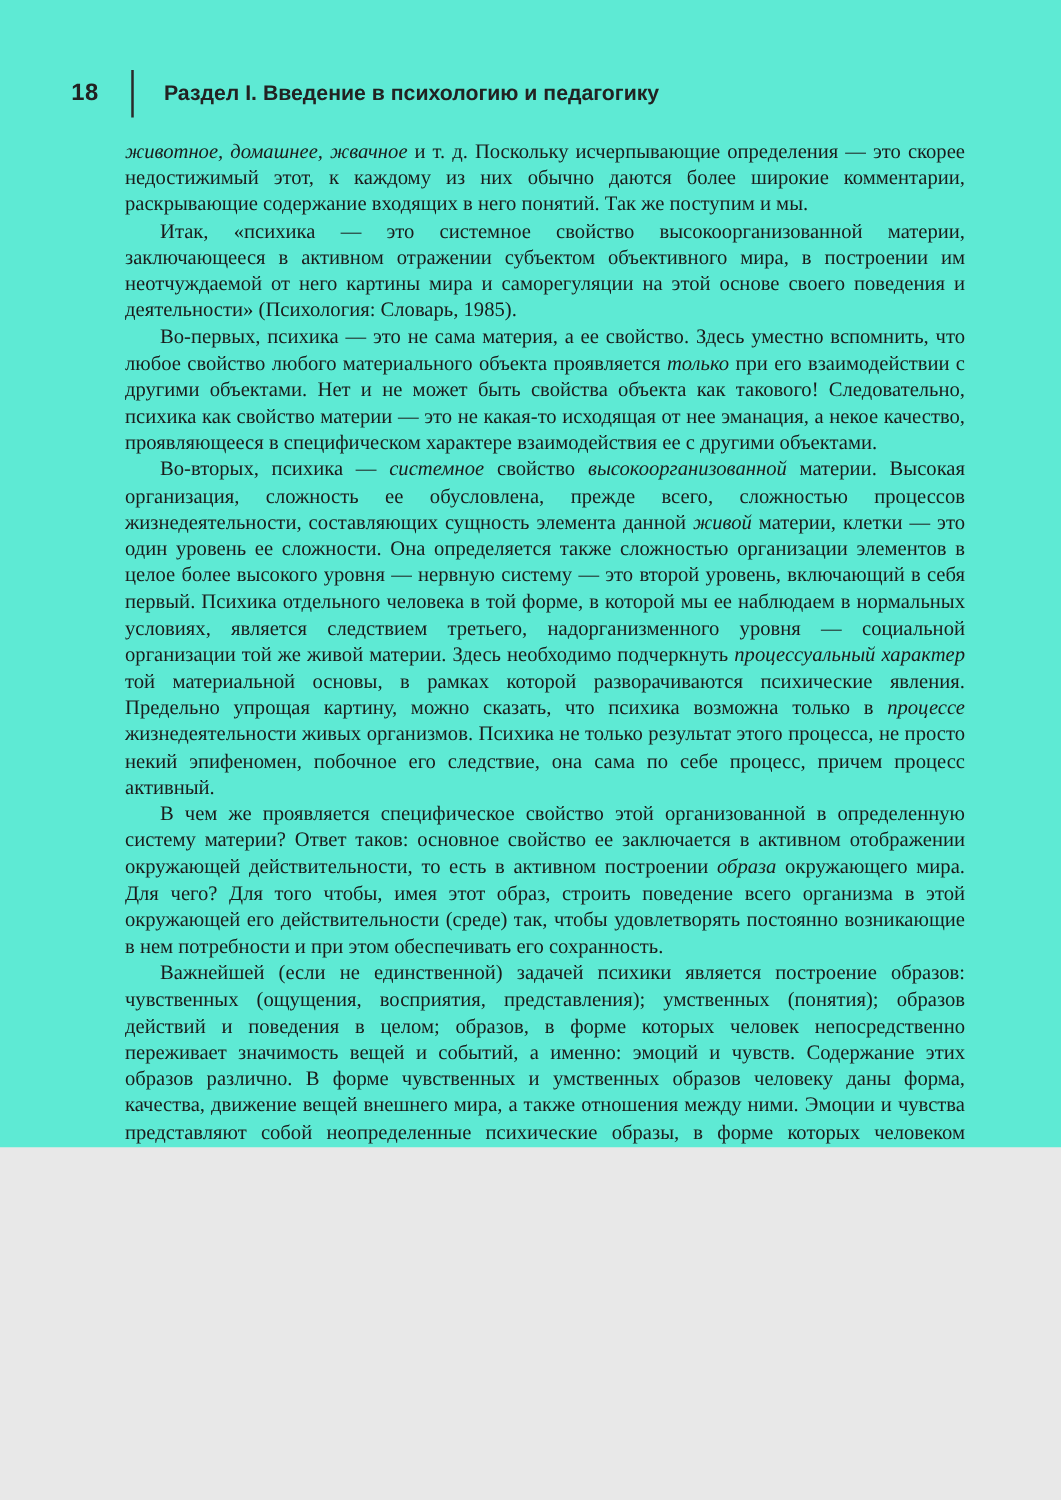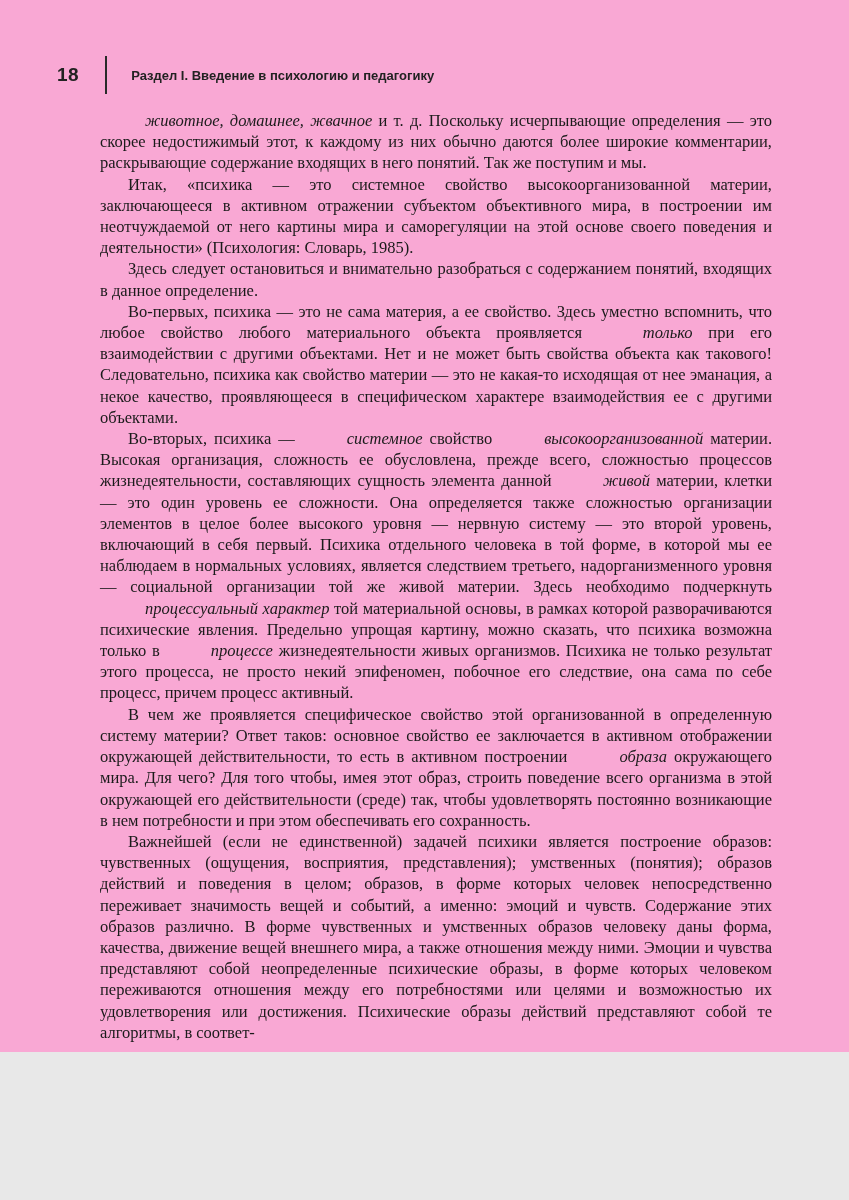--- a/index.html
+++ b/index.html
@@ -1,21 +1,21 @@
 <!DOCTYPE html>
 <html lang="ru"><head>
 <meta charset="utf-8">
 <style>
   html, body { margin: 0; padding: 0; background: #e8e8e8; }
   .page {
     position: relative;
     width: 849px;
-    height: 1052px;
+    height: 918px;
     margin: 0 auto;
-    background: #f9a8d4;
+    background: #5eead4;
     color: #1b1b1b;
     font-family: "Liberation Serif", serif;
     overflow: hidden;
     box-sizing: border-box;
     padding-left: 30px;
   }
   .running-head {
     position: absolute;
     top: 56px;
     left: 57px;
@@ -29,49 +29,48 @@
     letter-spacing: .5px;
     color: #222;
   }
   .head-divider {
     width: 2px;
     height: 38px;
     background: #2a2a2a;
     margin: 0 24px 0 26px;
   }
   .head-title {
-    font-size: 13px;
+    font-size: 17px;
     font-weight: bold;
     color: #222;
   }
   .page-body {
     position: absolute;
     top: 110px;
     left: 100px;
     width: 672px;
     text-align: justify;
     font-size: 16.5px;
     line-height: 21.2px;
     color: #1b1b1b;
   }
   .para { margin: 0; text-indent: 28px; }
   .para.no-indent { text-indent: 0; }
-  .it { font-style: italic; margin-left: 45px; }
+  .it { font-style: italic; }
 </style>
 </head>
 <body>
 
 <div class="page">
   <div class="running-head">
     <span class="page-number">18</span>
     <span class="head-divider"></span>
     <span class="head-title">Раздел I. Введение в психологию и педагогику</span>
   </div>
   <div class="page-body">
       <p class="para no-indent"><span class="it">животное, домашнее, жвачное</span><span> и т. д. Поскольку исчерпывающие определения — это скорее недостижимый этот, к каждому из них обычно даются более широкие комментарии, раскрывающие содержание входящих в него понятий. Так же поступим и мы.</span></p>
       <p class="para"><span>Итак, «психика — это системное свойство высокоорганизованной материи, заключающееся в активном отражении субъектом объективного мира, в построении им неотчуждаемой от него картины мира и саморегуляции на этой основе своего поведения и деятельности» (Психология: Словарь, 1985).</span></p>
-      <p class="para"><span>Здесь следует остановиться и внимательно разобраться с содержанием понятий, входящих в данное определение.</span></p>
       <p class="para"><span>Во-первых, психика — это не сама материя, а ее свойство. Здесь уместно вспомнить, что любое свойство любого материального объекта проявляется </span><span class="it">только</span><span> при его взаимодействии с другими объектами. Нет и не может быть свойства объекта как такового! Следовательно, психика как свойство материи — это не какая-то исходящая от нее эманация, а некое качество, проявляющееся в специфическом характере взаимодействия ее с другими объектами.</span></p>
       <p class="para"><span>Во-вторых, психика — </span><span class="it">системное</span><span> свойство </span><span class="it">высокоорганизованной</span><span> материи. Высокая организация, сложность ее обусловлена, прежде всего, сложностью процессов жизнедеятельности, составляющих сущность элемента данной </span><span class="it">живой</span><span> материи, клетки — это один уровень ее сложности. Она определяется также сложностью организации элементов в целое более высокого уровня — нервную систему — это второй уровень, включающий в себя первый. Психика отдельного человека в той форме, в которой мы ее наблюдаем в нормальных условиях, является следствием третьего, надорганизменного уровня — социальной организации той же живой материи. Здесь необходимо подчеркнуть </span><span class="it">процессуальный характер</span><span> той материальной основы, в рамках которой разворачиваются психические явления. Предельно упрощая картину, можно сказать, что психика возможна только в </span><span class="it">процессе</span><span> жизнедеятельности живых организмов. Психика не только результат этого процесса, не просто некий эпифеномен, побочное его следствие, она сама по себе процесс, причем процесс активный.</span></p>
       <p class="para"><span>В чем же проявляется специфическое свойство этой организованной в определенную систему материи? Ответ таков: основное свойство ее заключается в активном отображении окружающей действительности, то есть в активном построении </span><span class="it">образа</span><span> окружающего мира. Для чего? Для того чтобы, имея этот образ, строить поведение всего организма в этой окружающей его действительности (среде) так, чтобы удовлетворять постоянно возникающие в нем потребности и при этом обеспечивать его сохранность.</span></p>
       <p class="para"><span>Важнейшей (если не единственной) задачей психики является построение образов: чувственных (ощущения, восприятия, представления); умственных (понятия); образов действий и поведения в целом; образов, в форме которых человек непосредственно переживает значимость вещей и событий, а именно: эмоций и чувств. Содержание этих образов различно. В форме чувственных и умственных образов человеку даны форма, качества, движение вещей внешнего мира, а также отношения между ними. Эмоции и чувства представляют собой неопределенные психические образы, в форме которых человеком переживаются отношения между его потребностями или целями и возможностью их удовлетворения или достижения. Психические образы действий представляют собой те алгоритмы, в соответ-</span></p>
     </div>
 </div>
 
 </body></html>

